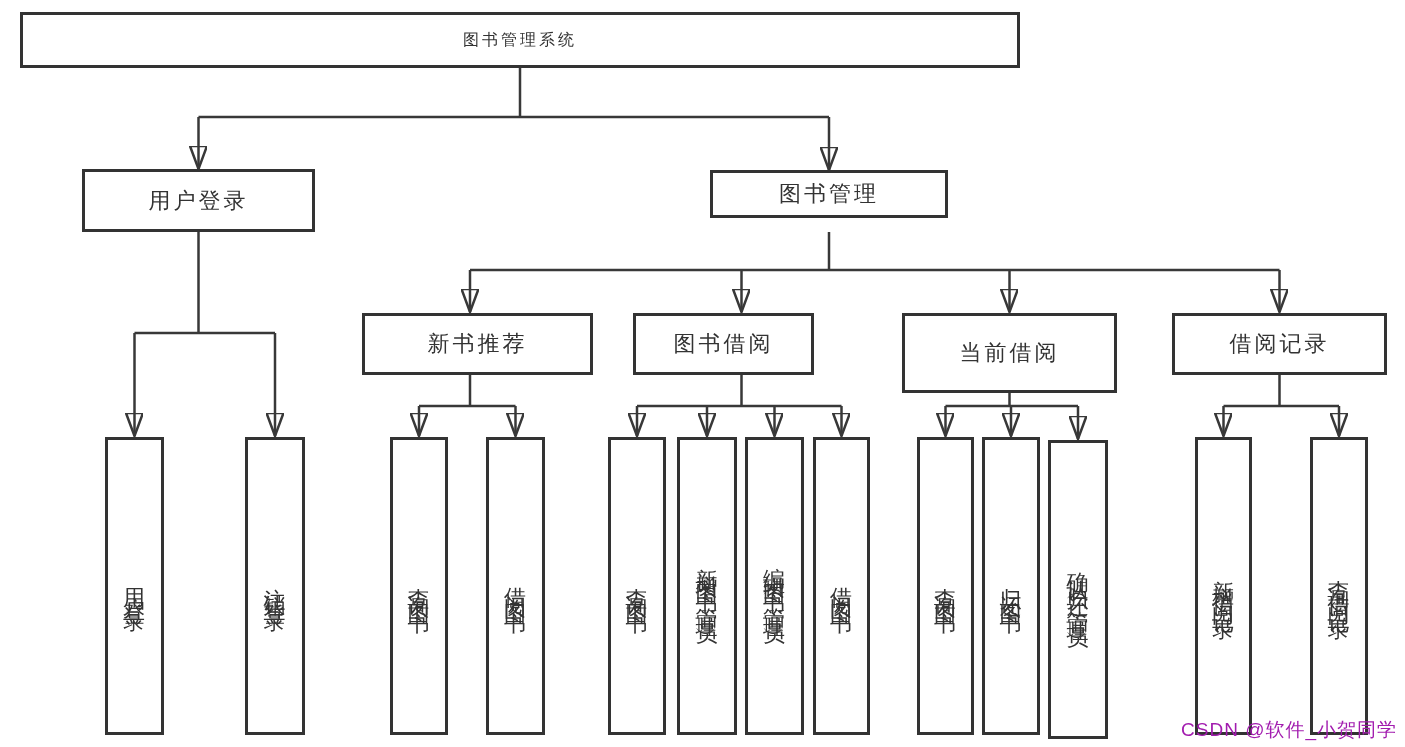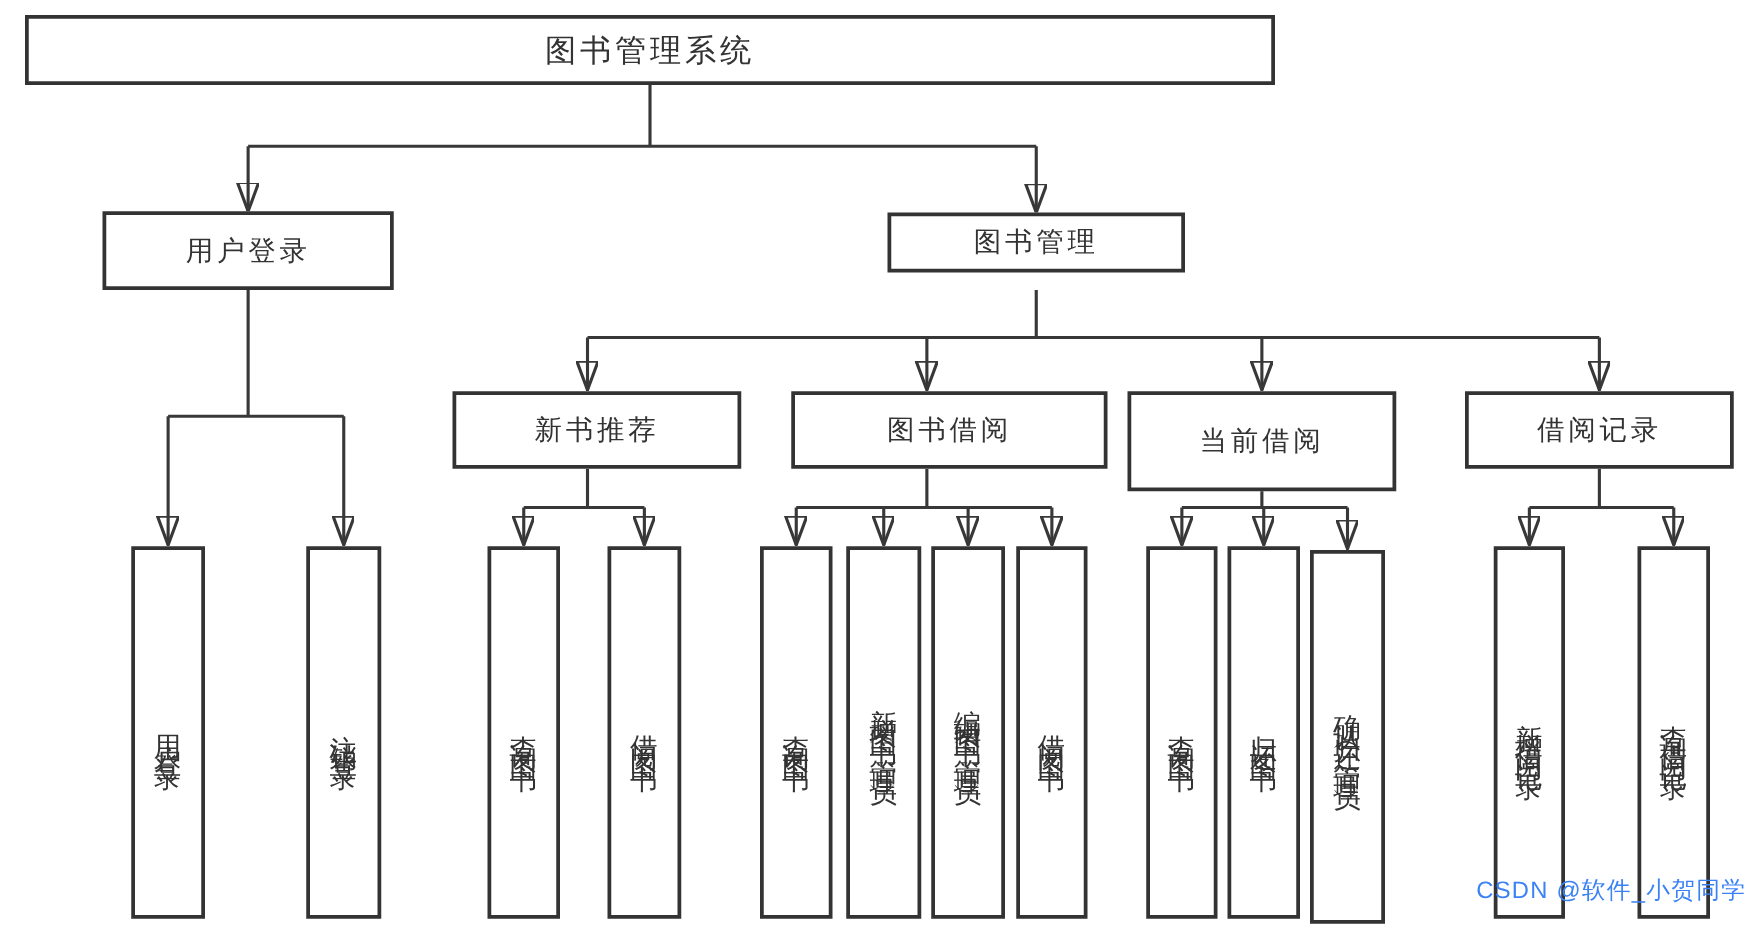--- a/index.html
+++ b/index.html
@@ -12,29 +12,29 @@
   }
   #connectors { position:absolute; left:0; top:0; z-index:1; }
   #connectors path { stroke:#383838; stroke-width:2.5; fill:none; }
   .box {
     position:absolute; box-sizing:border-box;
     border:3px solid #333333; background:#ffffff;
     display:flex; align-items:center; justify-content:center;
     color:#333333; z-index:2;
   }
   .h  { font-size:22px; letter-spacing:3px; white-space:nowrap; }
-  .root-box { font-size:25px; }
+  .root-box { font-size:16px; }
   .leaf .vtxt {
     writing-mode:vertical-rl;
     font-size:22px; letter-spacing:8px; line-height:1.05;
     color:#333333;
   }
   #watermark {
-    position:absolute; right:8px; bottom:22px; z-index:3;
-    font-size:19px; color:#3b82f6; letter-spacing:1px;
+    position:absolute; right:8px; bottom:4px; z-index:3;
+    font-size:19px; color:#a21caf; letter-spacing:1px;
     white-space:nowrap;
   }
 </style>
 </head>
 <body>
 
 <div id="canvas">
 
   <svg id="connectors" width="1405" height="747" viewBox="0 0 1405 747">
     <defs>
@@ -79,21 +79,21 @@
   <div class="box h" style="left:82px; top:169px; width:233px; height:63px;">
     <span>用户登录</span>
   </div>
   <div class="box h" style="left:710px; top:170px; width:238px; height:48px;">
     <span>图书管理</span>
   </div>
 
   <div class="box h" style="left:362px; top:313px; width:231px; height:62px;">
     <span>新书推荐</span>
   </div>
-  <div class="box h" style="left:633px; top:313px; width:253px; height:62px;">
+  <div class="box h" style="left:633px; top:313px; width:181px; height:62px;">
     <span>图书借阅</span>
   </div>
   <div class="box h" style="left:902px; top:313px; width:215px; height:80px;">
     <span>当前借阅</span>
   </div>
   <div class="box h" style="left:1172px; top:313px; width:215px; height:62px;">
     <span>借阅记录</span>
   </div>
 
   <div class="box leaf" style="left:105px; top:437px; width:59px; height:298px;">

